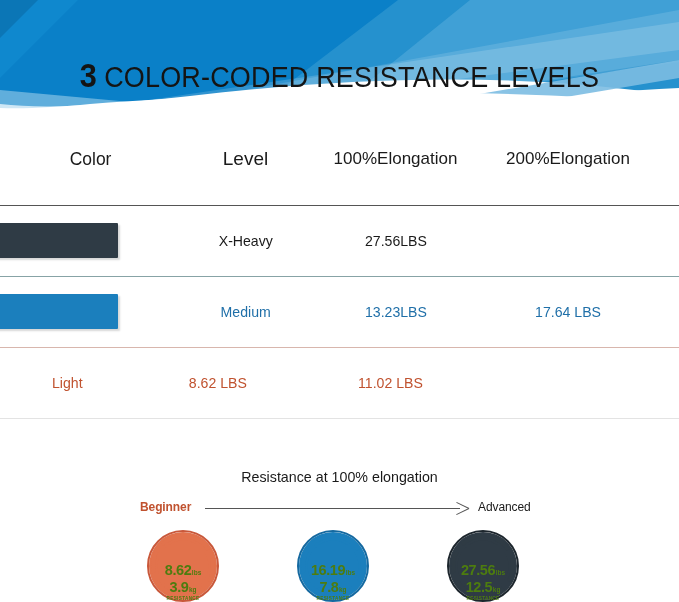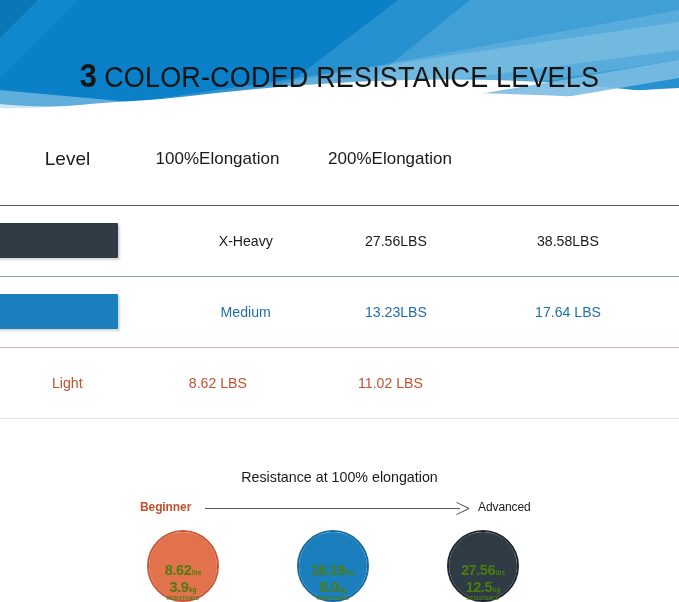--- a/index.html
+++ b/index.html
@@ -326,20 +326,23 @@
     </svg>
 
     <div class="banner-title">
       <span class="num">3</span><span>&nbsp;</span><span>COLOR-CODED RESISTANCE LEVELS</span>
     </div>
   </div>
 
   <div class="table">
 
     <div class="row head-row">
+      <div class="col-color">
+        <span class="cell">Color</span>
+      </div>
       <div class="col-level">
         <span class="cell">Level</span>
       </div>
       <div class="col-e100">
         <span class="cell">100%Elongation</span>
       </div>
       <div class="col-e200">
         <span class="cell">200%Elongation</span>
       </div>
     </div>
@@ -349,23 +352,20 @@
       <div class="col-color">
         <div class="swatch-wrap">
           <div class="swatch shadowed" id="sw0" style="background: rgb(47, 59, 69);"></div>
         </div>
       </div>
       <div class="col-level">
         <span class="level-txt" id="lvl0" style="color: rgb(26, 26, 26);">X-Heavy</span>
       </div>
       <div class="col-e100">
         <span class="val-txt" id="e100-0" style="color: rgb(26, 26, 26);">27.56LBS</span>
-      </div>
-      <div class="col-e200">
-        <span class="val-txt" id="e200-0" style="color: rgb(26, 26, 26);">38.58LBS</span>
       </div>
     </div>
     <hr class="divider" id="div0" style="background: rgb(135, 163, 166);">
 
     <div class="row data-row">
       <div class="col-color">
         <div class="swatch-wrap">
           <div class="swatch shadowed" id="sw1" style="background: rgb(27, 127, 189);"></div>
         </div>
       </div>
@@ -433,21 +433,21 @@
           <circle cx="36" cy="36" r="35" fill="none" stroke="#1569a0" stroke-width="2" class="ringOuter"></circle>
           <circle cx="36" cy="36" r="30" fill="none" stroke="#1b7fbd" stroke-width="4" stroke-dasharray="22 9" stroke-dashoffset="6" class="ringDash" opacity="0.95"></circle>
           <circle cx="36" cy="36" r="25.5" class="ringFill" fill="#1b7fbd"></circle>
         </svg>
         <div class="badge-text">
           <div class="badge-lbs">
             <span class="big">16.19</span>
             <span class="unit">lbs</span>
           </div>
           <div class="badge-kg">
-            <span class="big">8.0</span>
+            <span class="big">7.8</span>
             <span class="unit">kg</span>
           </div>
           <div class="badge-res">RESISTANCE</div>
         </div>
       </div>
 
       <div class="badge" id="badge2" style="left: 447px;">
         <svg viewBox="0 0 72 72">
             <circle cx="36" cy="36" r="34" fill="#2f3b45"></circle>
           <circle cx="36" cy="36" r="35" fill="none" stroke="#1d262d" stroke-width="2" class="ringOuter"></circle>

